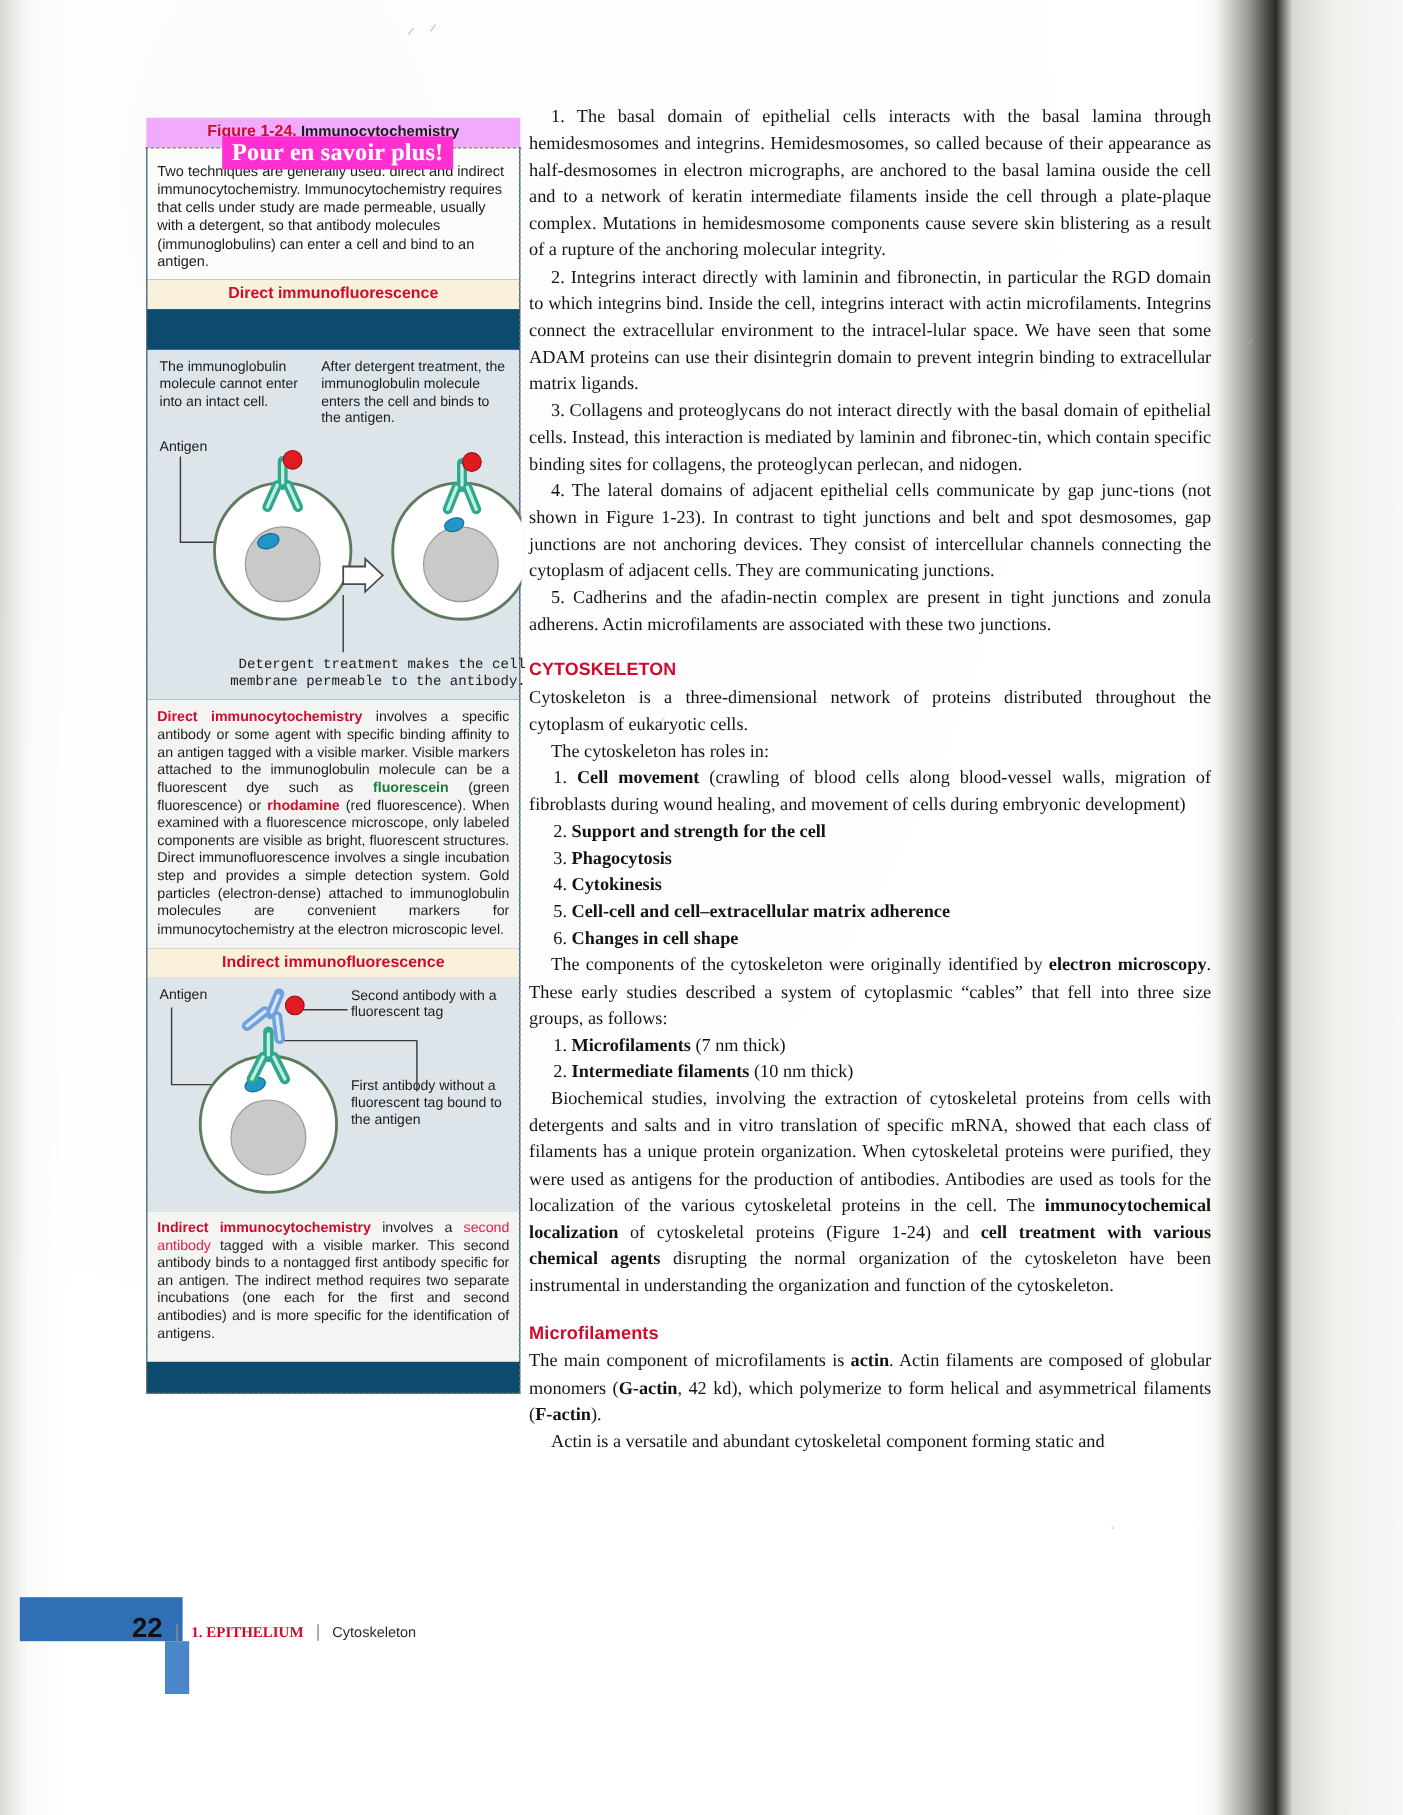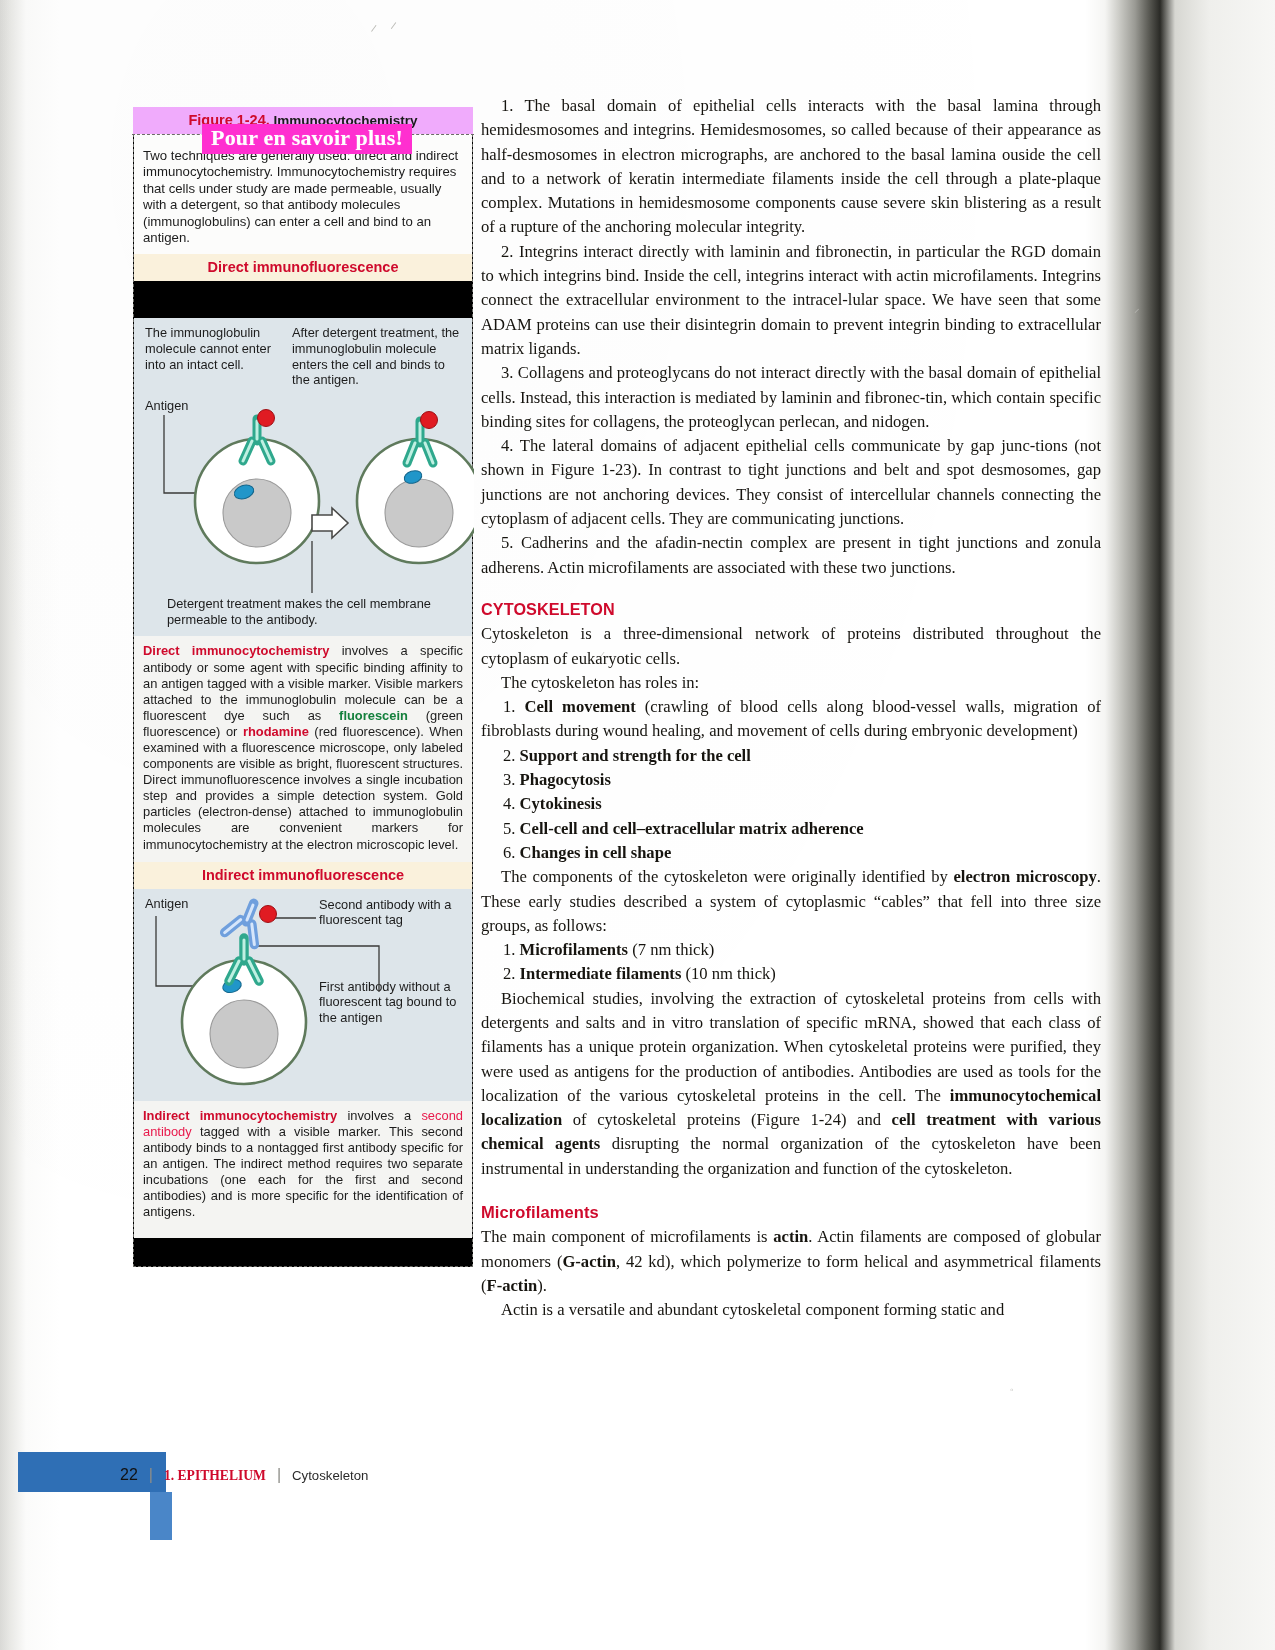--- a/index.html
+++ b/index.html
@@ -43,21 +43,21 @@
     color:#1b1b1b;
   }
   .fig-caption .fignum{color:#cf0a2c;font-weight:bold;font-size:14.5px;}
   .fig-caption .figttl{font-weight:bold;}
 
   .dashbox{
     border:1.6px dashed #6b6b66;
     border-top:none;
     padding:0;
     position:relative;
-    background:#000000;
+    background:#0c4a6e;
   }
   .dashbox::before{
     content:"";
     position:absolute;left:-1.6px;right:-1.6px;top:0;
     border-top:1.6px dashed #6b6b66;
   }
 
   .banner-pink{
     position:absolute;
     left:68px;top:-10px;
@@ -147,21 +147,21 @@
   .footer-bar2{
     position:absolute;left:150px;top:1492px;width:22px;height:48px;
     background:#4a86c8;
   }
   .footer{
     position:absolute;left:120px;top:1466px;
     font-family:"Liberation Sans",sans-serif;
     display:flex;align-items:baseline;gap:11px;
     color:#1d1d1d;
   }
-  .footer .pg{font-size:16px;font-weight:normal;color:#111;}
+  .footer .pg{font-size:25px;font-weight:bold;color:#111;}
   .footer .sep{color:#8d8d88;font-size:16px;}
   .footer .chap{color:#cf0a2c;font-weight:bold;font-size:13.6px;font-family:Liberation Serif, serif;}
   .footer .sect{color:#2b2b2b;font-size:13.2px;}
 </style>
 </head>
 <body>
 
 <div class="page"></div>
 <div class="binding-shadow"></div>
 <div class="scan-noise"></div>
@@ -226,21 +226,21 @@
             <path d="M0,2 L0,-20" stroke="#2fa88d" stroke-width="9" stroke-linecap="round"></path>
             <path d="M-13,22 L-5,2" stroke="#bff0e2" stroke-width="3" stroke-linecap="round"></path>
             <path d="M13,22 L5,2" stroke="#bff0e2" stroke-width="3" stroke-linecap="round"></path>
             <path d="M0,0 L0,-18" stroke="#bff0e2" stroke-width="3" stroke-linecap="round"></path>
             <circle cx="9" cy="-21" r="8.5" fill="#e01b22" stroke="#9e1015" stroke-width="1"></circle>
           </g>
 
           <path d="M178,148 L178,200" fill="none" stroke="#3a3a38" stroke-width="1.3"></path>
         </svg>
 
-        <div class="dg-text" style="position:absolute;left:33px;top:278px;width:300px;text-align:left;">Detergent treatment makes the cell membrane permeable to the antibody.</div>
+        <div class="dg-text" style="position:absolute;left:44px;top:278px;width:300px;text-align:right;font-family:Liberation Mono, monospace;">Detergent treatment makes the cell membrane permeable to the antibody.</div>
       </div>
 
       <div class="txtblock">
         <span class="b-red">Direct  immunocytochemistry</span><span> involves  a  specific antibody or some agent with specific binding affinity to an antigen tagged with a visible marker. Visible markers attached to the immunoglobulin molecule can be a fluorescent dye such as </span><span class="b-green">fluorescein</span><span> (green fluorescence) or </span><span class="b-red">rhodamine</span><span> (red fluorescence). When  examined with a fluorescence microscope, only labeled  components are visible as bright, fluorescent structures. Direct immunofluorescence involves a single incubation step and provides a simple detection system. Gold particles (electron-dense) attached  to immunoglobulin molecules are convenient markers for immunocytochemistry at the electron microscopic level.</span>
       </div>
 
       <div class="sub-head">Indirect immunofluorescence</div>
 
       <div class="diagram" style="height:212px;">
         <div class="dg-text" style="position:absolute;left:11px;top:7px;">Antigen</div>

